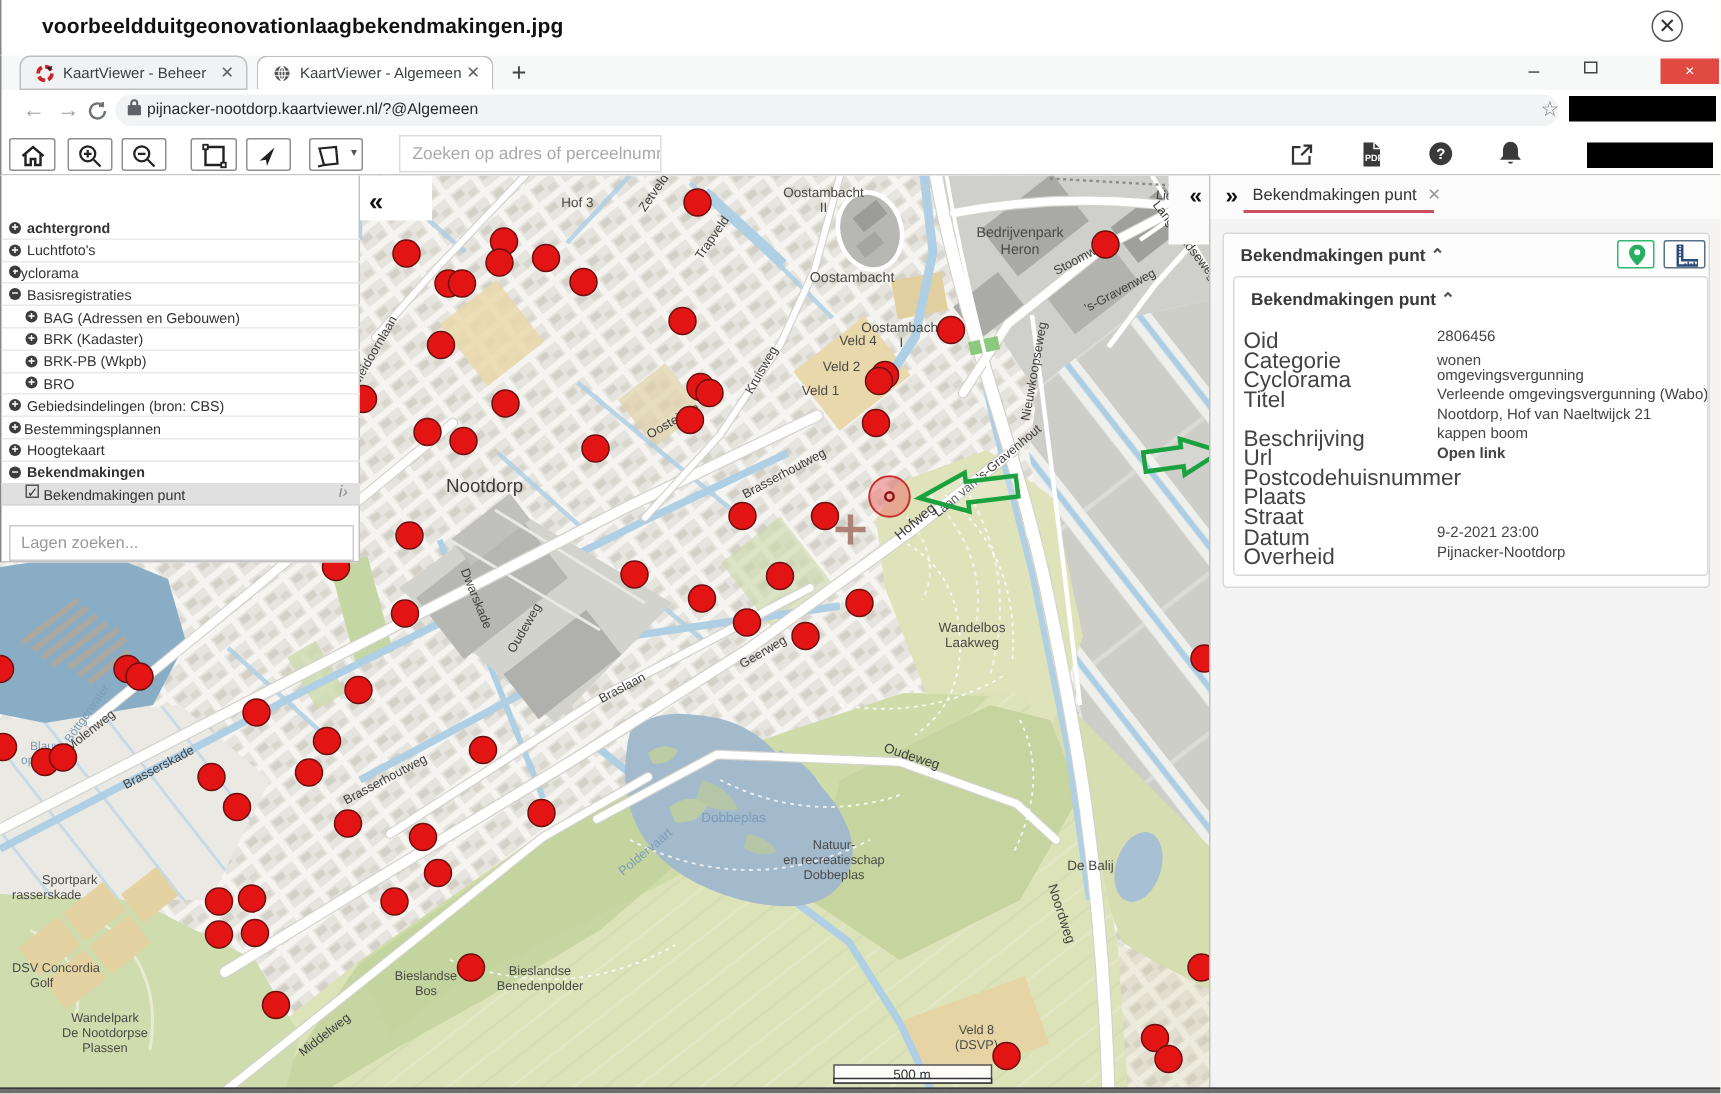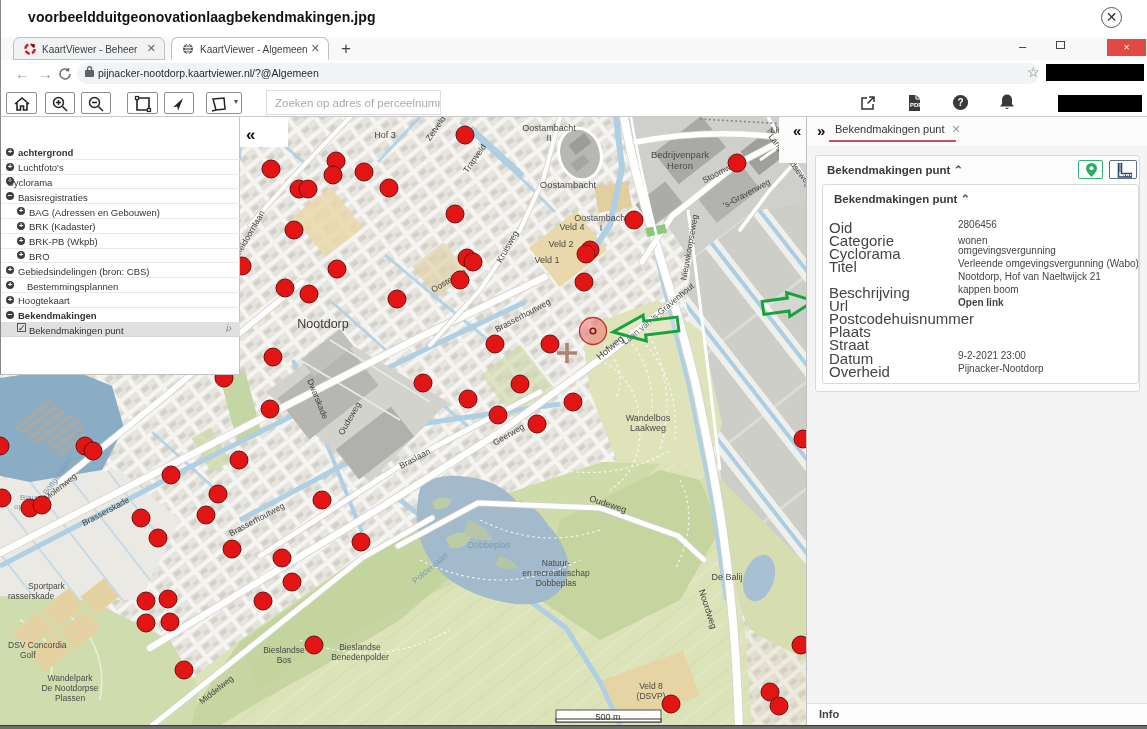--- a/index.html
+++ b/index.html
@@ -459,35 +459,36 @@
     <div class="lrow" style="top:131.4px;">
         <span class="ic" style="left:16px;">+</span>
         <span class="tx" style="left:28px;">BRO</span>
       </div>
     <div class="lrow" style="top:146.2px;">
         <span class="ic" style="left:5px;">+</span>
         <span class="tx" style="left:17px;">Gebiedsindelingen (bron: CBS)</span>
       </div>
     <div class="lrow" style="top:161.0px;">
         <span class="ic" style="left:5px;">+</span>
-        <span class="tx" style="left:15px;padding-left:11px;">Bestemmingsplannen</span>
+        <span class="tx" style="left:4px;padding-left:11px;">Bestemmingsplannen</span>
       </div>
     <div class="lrow" style="top:175.8px;">
         <span class="ic" style="left:5px;">+</span>
         <span class="tx" style="left:17px;">Hoogtekaart</span>
       </div>
     <div class="lrow" style="top:190.6px;">
         <span class="ic" style="left:5px;">−</span>
         <span class="tx" style="left:17px;font-weight:bold;">Bekendmakingen</span>
       </div>
     <div class="lrow" style="top:205.4px;background:#e0e0e0;border-bottom:1px solid #d5d5d5;">
         <span class="abs" style="left:16px;top:1px;width:9px;height:9px;border:1px solid #555;font-size:9px;line-height:9px;color:#333;">✓</span>
         <span class="tx" style="left:28px;">Bekendmakingen punt</span>
         <span class="abs" style="right:8px;top:0px;color:#888;font-size:11px;font-style:italic;">i›</span>
       </div>
+    <div id="lsearch">Lagen zoeken...</div>
   </div>
 
   <div class="abs" id="rpanel">
     <div id="rphead">
       <span class="chev abs" style="left:-14px;top:5px;">«</span>
         <span class="chev abs" style="left:10px;top:5px;">»</span>
       <span id="rptab">Bekendmakingen punt <span class="x">✕</span></span>
       <div id="rpunderline"></div>
     </div>
     <div class="card" style="left:8px;top:38px;width:325px;height:237px;background:#fdfdfd;">
@@ -521,18 +522,15 @@
           <span class="fv" style="top:112.1px;"><b>Open link</b></span>
         <span class="fl" style="top:125.2px;">Postcodehuisnummer</span>
         <span class="fl" style="top:138.3px;">Plaats</span>
         <span class="fl" style="top:151.4px;">Straat</span>
         <span class="fl" style="top:164.5px;">Datum</span>
           <span class="fv" style="top:164.5px;">9-2-2021 23:00</span>
         <span class="fl" style="top:177.6px;">Overheid</span>
           <span class="fv" style="top:177.6px;">Pijnacker-Nootdorp</span>
       </div>
     </div>
-    <div id="infobar">
-        <span class="t">Info</span>
-      </div>
   </div>
 
   <div class="abs" id="botbar"></div>
 </div>
 </body></html>

